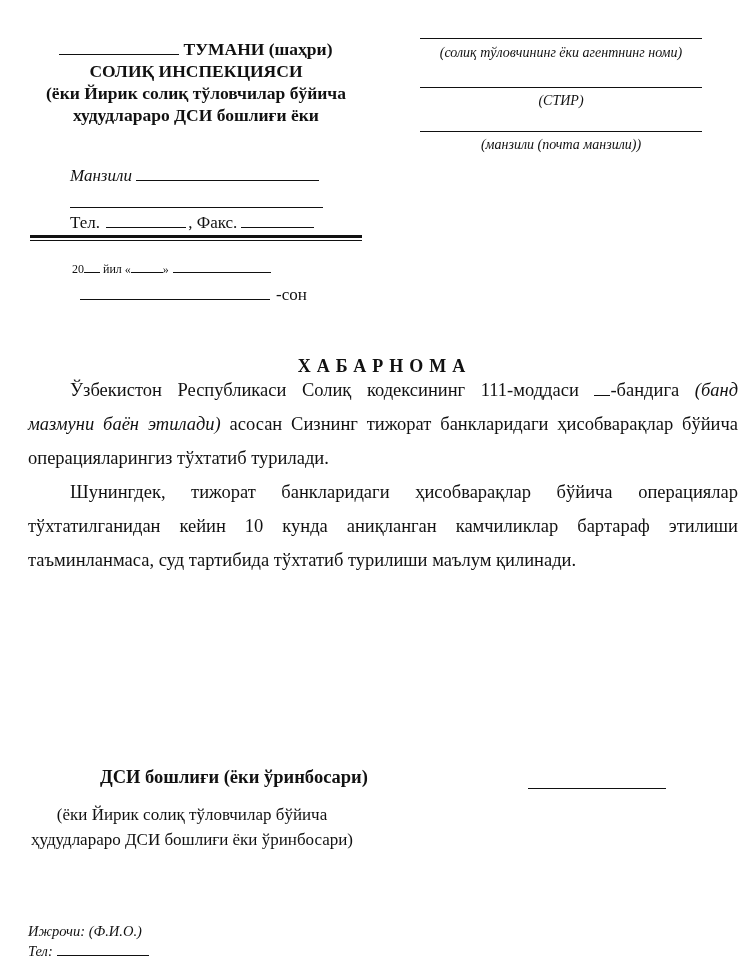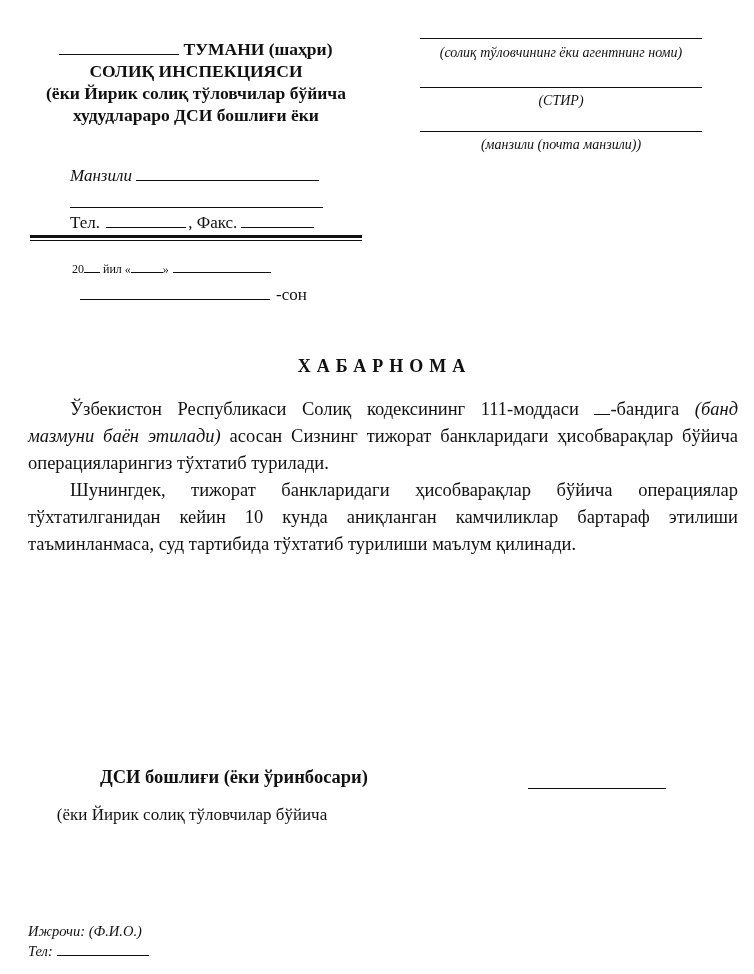--- a/index.html
+++ b/index.html
@@ -33,21 +33,21 @@
   
   #date { left: 72px; top: 262px; font-size: 12px; }
   #date .b1 { width: 16px; }
   #date .b2 { width: 32px; }
   #date .b3 { width: 98px; margin-left: 4px; }
   #num { left: 80px; top: 285px; font-size: 17px; }
   #num .blank { width: 190px; margin-right: 6px; }
 
   #title { left: 0; width: 754px; top: 348px; text-align: center; font-size: 18px; font-weight: bold; letter-spacing: 6px; padding-left: 15px; box-sizing: border-box; margin-top: 8px; }
 
-  #body { left: 28px; top: 396px; width: 710px; font-size: 18.5px; line-height: 27px; text-align: justify; }
+  #body { left: 28px; top: 373px; width: 710px; font-size: 18.5px; line-height: 34px; text-align: justify; }
   #body p { margin: 0; text-indent: 42px; }
   #body .blank { width: 16px; }
 
   #sig-title { left: 100px; top: 767px; font-size: 18.5px; font-weight: bold; }
   #sig-line { left: 528px; top: 788px; width: 138px; border-top: 1.5px solid #111; }
   #sig-sub { left: 12px; top: 802px; width: 360px; font-size: 17px; line-height: 25px; text-align: center; }
 
   #exec { left: 28px; top: 921px; font-size: 14.5px; font-style: italic; line-height: 20px; }
   #exec .blank { width: 92px; margin-left: 4px; }
 </style>
@@ -93,18 +93,19 @@
 
 <div id="body" class="abs">
   <p><span>Ўзбекистон Республикаси Солиқ кодексининг 111-моддаси </span><span class="blank"></span><span>-бандига </span><span class="ital">(банд мазмуни баён этилади)</span><span> асосан Сизнинг тижорат банкларидаги ҳисобварақлар бўйича операцияларингиз тўхтатиб турилади.</span></p>
   <p>Шунингдек, тижорат банкларидаги ҳисобварақлар бўйича операциялар тўхтатилганидан кейин 10 кунда аниқланган камчиликлар бартараф этилиши таъминланмаса, суд тартибида тўхтатиб турилиши маълум қилинади.</p>
 </div>
 
 <div id="sig-title" class="abs">ДСИ бошлиғи (ёки ўринбосари)</div>
 <div id="sig-line" class="abs"></div>
 <div id="sig-sub" class="abs">
   <div>(ёки Йирик солиқ тўловчилар бўйича</div>
+  <div>ҳудудлараро ДСИ бошлиғи ёки ўринбосари)</div>
 </div>
 
 <div id="exec" class="abs">
   <div>Ижрочи: (Ф.И.О.)</div>
   <div><span>Тел:</span><span class="blank"></span></div>
 </div>
 
 </body></html>

